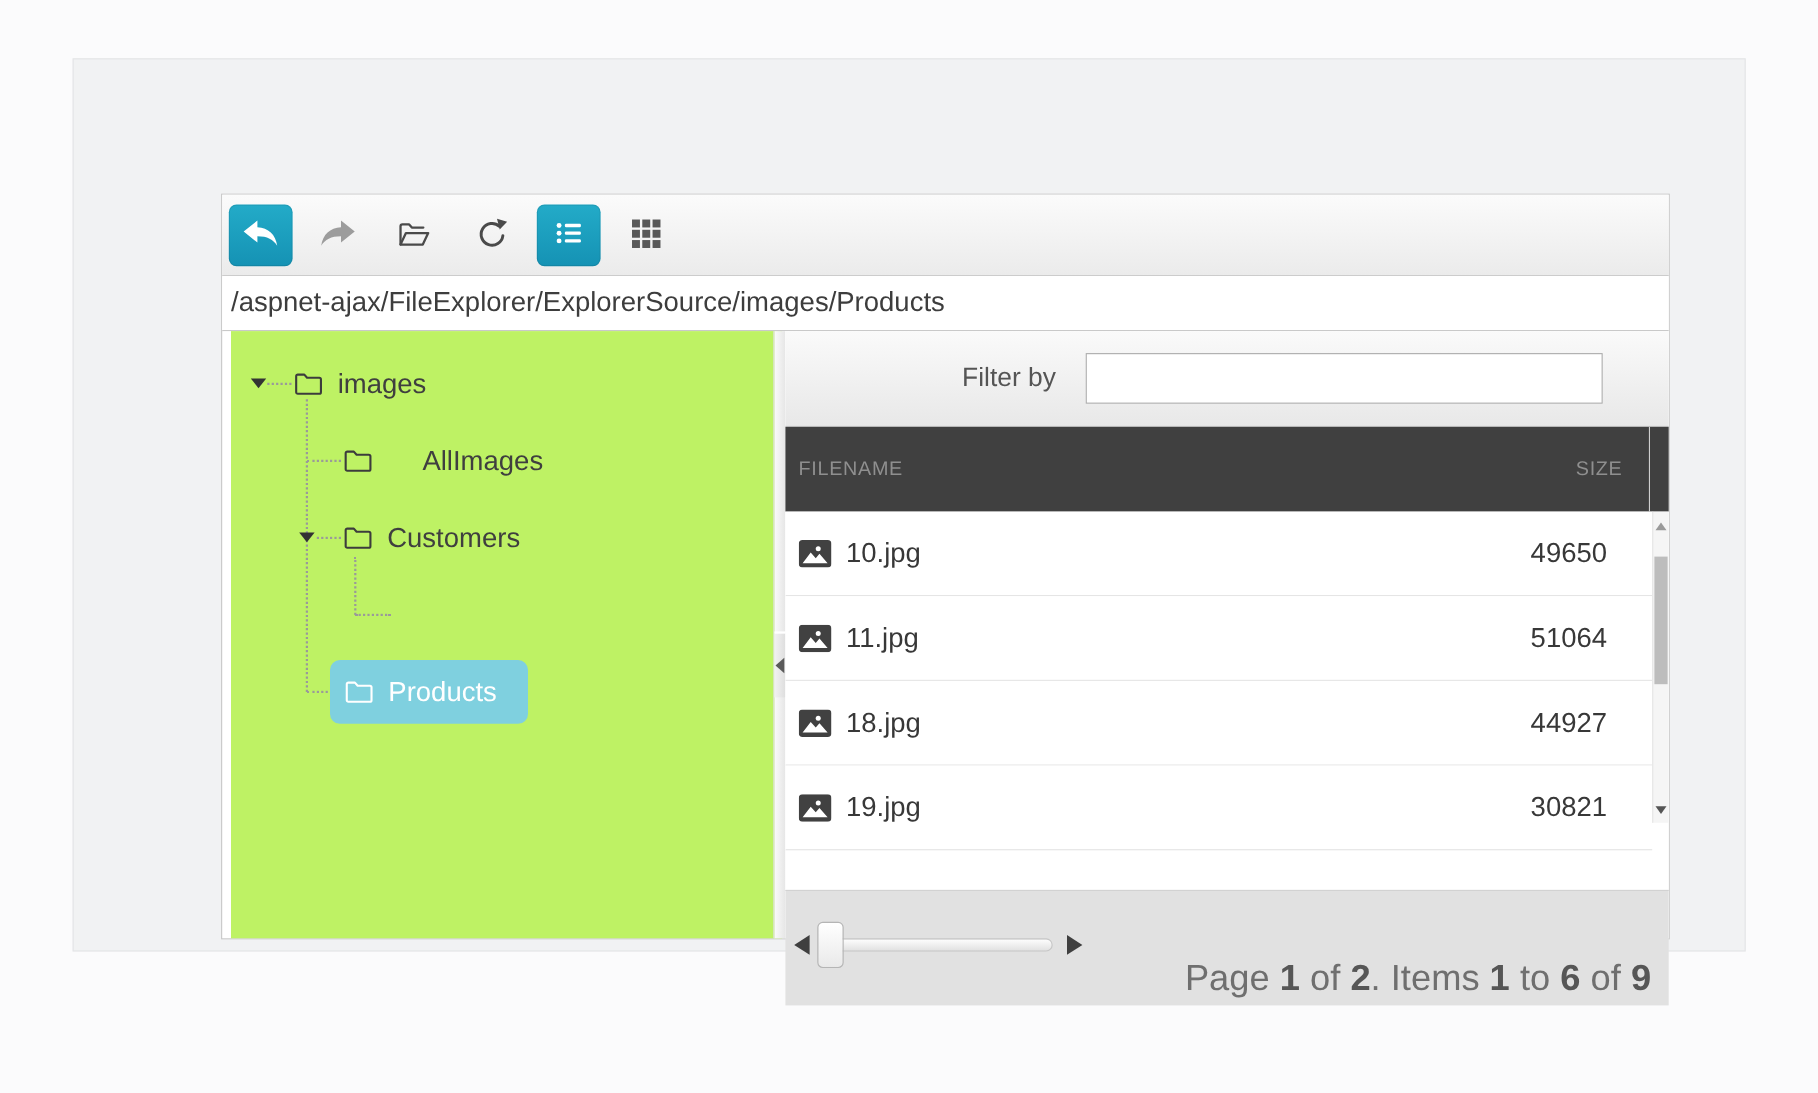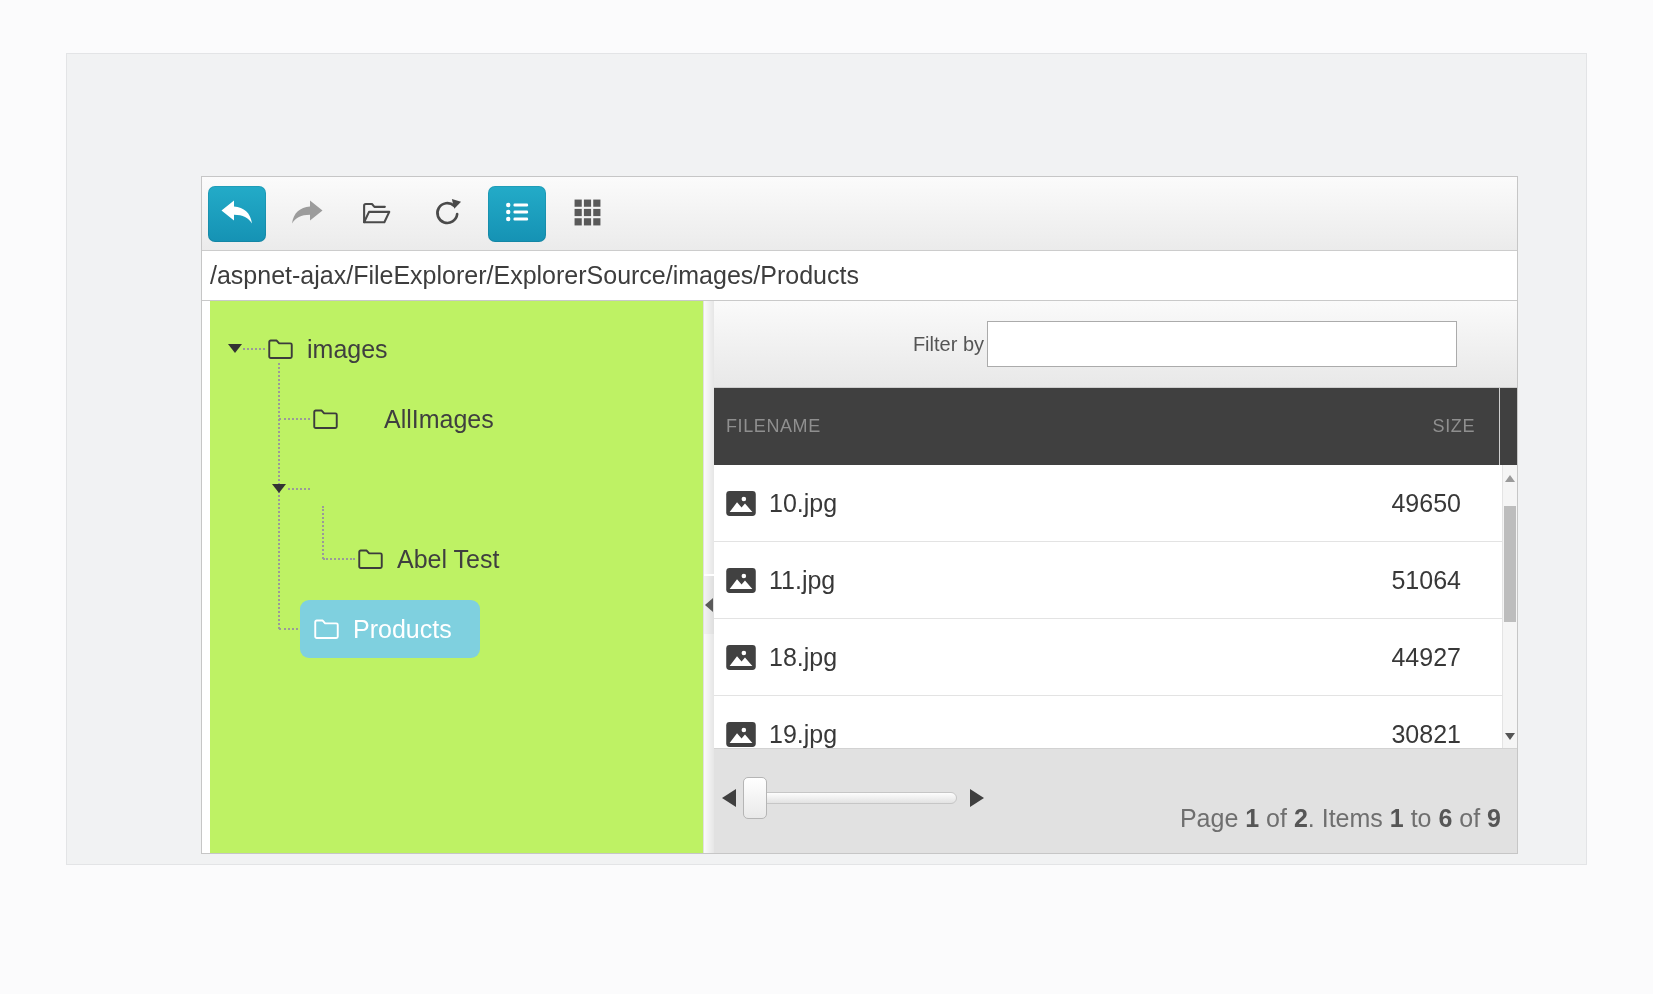--- a/index.html
+++ b/index.html
@@ -40,30 +40,30 @@
   .tnode.sel { background:#7fd0df; color:#fff; border-radius:9px; height:58px; padding:0 28px 0 13px; }
   .exp-arrow { position:absolute; width:0; height:0; border-left:7px solid transparent; border-right:7px solid transparent;
                border-top:9px solid #333; cursor:pointer; }
   .conn-v { position:absolute; border-left:2px dotted #9a9a9a; width:0; }
   .conn-h { position:absolute; border-top:2px dotted #9a9a9a; height:0; }
 
   
   .grid { position:absolute; left:512px; top:0; width:803px; height:552px; background:#fff; }
   .filterbar { height:87px; background:linear-gradient(#fafafa,#e8e8e8); border-bottom:1px solid #cdcdcd;
                display:flex; align-items:center; justify-content:flex-end; }
-  .filterbar .flabel { font-size:20px; color:#555; margin-right:3px; }
+  .filterbar .flabel { font-size:24px; color:#555; margin-right:27px; }
   .filterbar input { width:470px; height:46px; margin-right:60px; border:1px solid #ababab;
                      font:24px "Liberation Sans",sans-serif; color:#333; padding:0 10px; background:#fff; }
   .gheader { height:77px; background:#404040; display:flex; align-items:center;
              font-size:18px; letter-spacing:.6px; color:#8f8f8f; }
   .gh-name { flex:1; padding-left:12px; cursor:pointer; }
   .gh-size { width:220px; text-align:right; padding-right:24px; border-right:1px solid #cfcfcf; height:100%;
              display:flex; align-items:center; justify-content:flex-end; cursor:pointer; }
   .gh-fill { width:17px; height:100%; }
-  .gbody { position:relative; height:283px; overflow:hidden; }
+  .gbody { position:relative; height:344px; overflow:hidden; }
   .rows { position:absolute; left:0; top:0; width:788px; }
   .grow { height:77px; display:flex; align-items:center; border-bottom:1px solid #e3e3e3;
           font-size:25px; color:#383838; cursor:pointer; background:#fff; }
   .grow .gicon { margin-left:12px; margin-right:13px; display:flex; }
   .grow .fname { flex:1; }
   .grow .fsize { width:220px; text-align:right; padding-right:41px; }
   .vscroll { position:absolute; right:0; top:0; width:15px; height:283px; background:#f5f5f5; border-left:1px solid #e4e4e4; }
   .vs-up { position:absolute; left:2px; top:10px; width:0; height:0; border-left:5px solid transparent;
            border-right:5px solid transparent; border-bottom:7px solid #9a9a9a; cursor:pointer; }
   .vs-thumb { position:absolute; left:1px; top:41px; width:12px; height:116px; background:#bdbdbd; cursor:pointer; }
@@ -73,21 +73,21 @@
   
   .pager { position:relative; height:105px; background:#e1e1e1; border-top:1px solid #d2d2d2; }
   .pg-left { position:absolute; left:8px; top:40px; width:0; height:0; border-top:9px solid transparent;
              border-bottom:9px solid transparent; border-right:14px solid #3f3f3f; cursor:pointer; }
   .pg-right { position:absolute; left:256px; top:40px; width:0; height:0; border-top:9px solid transparent;
               border-bottom:9px solid transparent; border-left:14px solid #3f3f3f; cursor:pointer; }
   .pg-track { position:absolute; left:31px; top:43px; width:212px; height:12px; border:1px solid #c6c6c6;
               border-radius:6px; background:linear-gradient(#fdfdfd,#e2e2e2); cursor:pointer; }
   .pg-thumb { position:absolute; left:29px; top:28px; width:24px; height:42px; background:linear-gradient(#ffffff,#e9e9e9);
               border:1px solid #b5b5b5; border-radius:5px; cursor:grab; }
-  .pg-text { position:absolute; right:16px; bottom:20px; font-size:25px; color:#6f6f6f; white-space:nowrap; }
+  .pg-text { position:absolute; right:16px; bottom:6px; font-size:33px; color:#6f6f6f; white-space:nowrap; }
   .pg-text .bold { font-weight:bold; color:#565656; }
 </style>
 </head>
 <body>
 
 <div class="page">
   <div class="card">
     <div class="explorer">
 
       <div class="toolbar">
@@ -180,29 +180,29 @@
 
           <div class="tnode" style="left:102px; top:83px;gap:32px;">
             <span class="ficon">
               <svg width="27" height="24" viewBox="0 0 24 21" fill="none" stroke="#3c3c3c" stroke-width="1.7" stroke-linejoin="round">
                 <path d="M2 17.2 V4.3 c0-.7.6-1.3 1.3-1.3 h5.3 l2.2 2.5 h9.9 c.7 0 1.3.6 1.3 1.3 v10.4 c0 .7-.6 1.3-1.3 1.3 H3.3 c-.7 0-1.3-.6-1.3-1.3 z"></path>
               </svg>
             </span>
             <span>AllImages</span>
           </div>
 
-
-          <div class="tnode" style="left:147px; top:223px;">
+          <div class="tnode" style="left:102px; top:153px;">
             <span class="ficon">
               <svg width="27" height="24" viewBox="0 0 24 21" fill="none" stroke="#3c3c3c" stroke-width="1.7" stroke-linejoin="round">
                 <path d="M2 17.2 V4.3 c0-.7.6-1.3 1.3-1.3 h5.3 l2.2 2.5 h9.9 c.7 0 1.3.6 1.3 1.3 v10.4 c0 .7-.6 1.3-1.3 1.3 H3.3 c-.7 0-1.3-.6-1.3-1.3 z"></path>
               </svg>
             </span>
-            <span>Abel Test</span>
-          </div>
+            <span>Customers</span>
+          </div>
+
 
           <div class="tnode sel" style="left:90px; top:299px;">
             <span class="ficon">
               <svg width="27" height="24" viewBox="0 0 24 21" fill="none" stroke="#ffffff" stroke-width="1.7" stroke-linejoin="round">
                 <path d="M2 17.2 V4.3 c0-.7.6-1.3 1.3-1.3 h5.3 l2.2 2.5 h9.9 c.7 0 1.3.6 1.3 1.3 v10.4 c0 .7-.6 1.3-1.3 1.3 H3.3 c-.7 0-1.3-.6-1.3-1.3 z"></path>
               </svg>
             </span>
             <span>Products</span>
           </div>
         </div>

